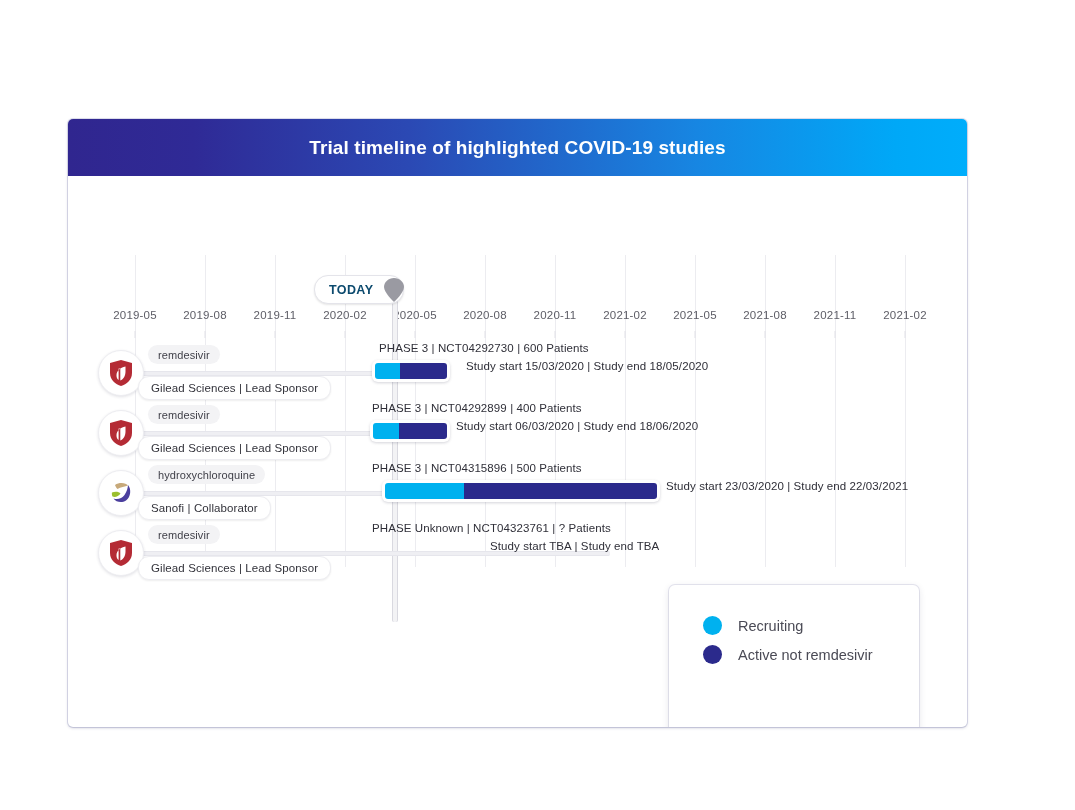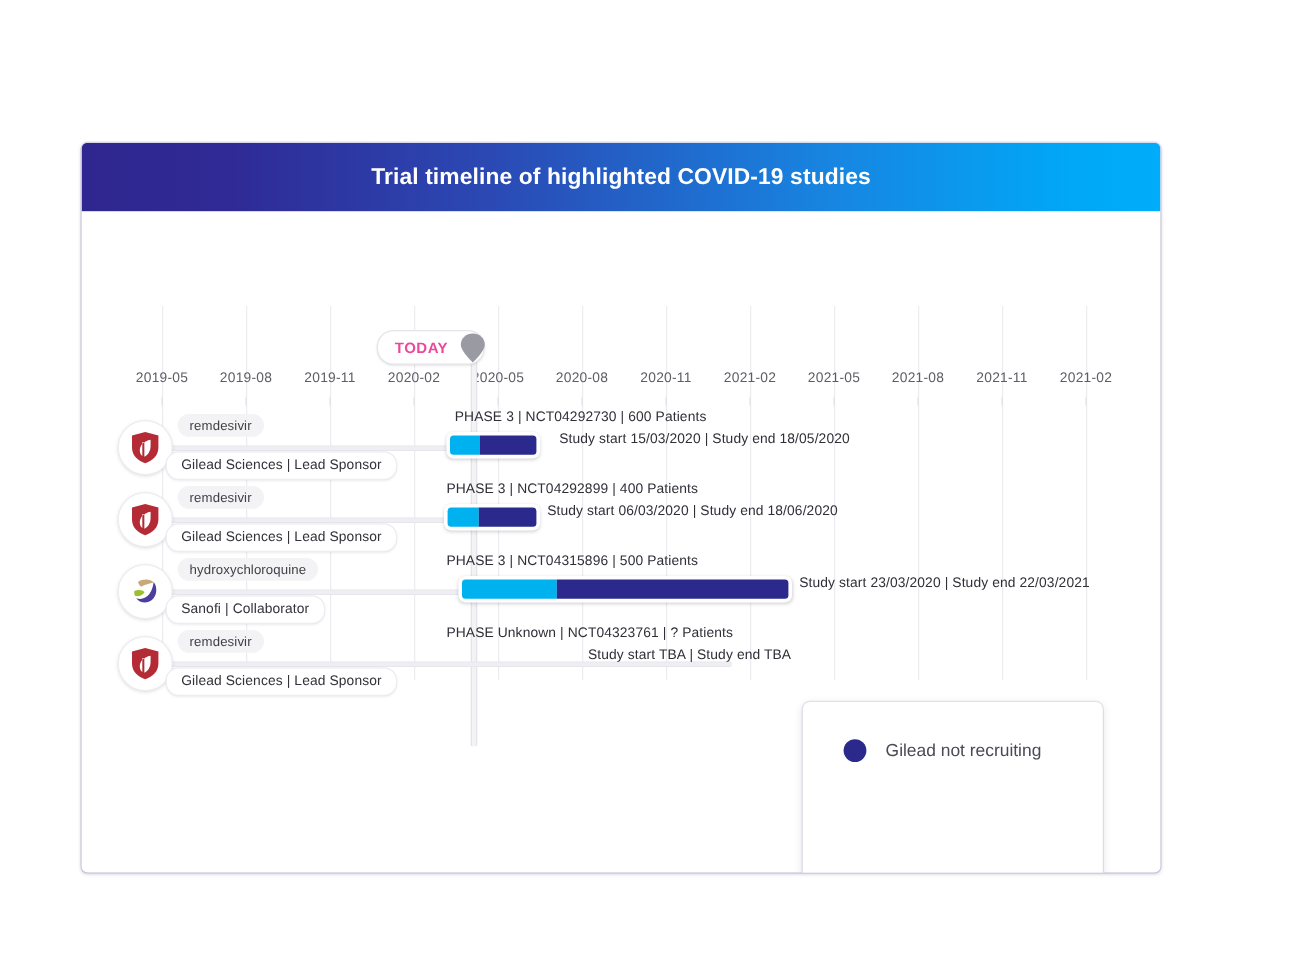--- a/index.html
+++ b/index.html
@@ -51,21 +51,21 @@
     background:#f3f3f5;
     border-left:1px solid #d9d9e0;border-right:1px solid #d9d9e0;
     border-radius:2px;
   }
   .today-pill{
     position:absolute;left:246px;top:99px;height:27px;
     padding:0 30px 0 14px;
     display:flex;align-items:center;
     background:#ffffff;border:1px solid #e4e4ea;border-radius:14px;
     box-shadow:0 1px 2px rgba(0,0,0,.10);
-    font-size:12.5px;color:#ec4899;font-weight:600;letter-spacing:.4px;
+    font-size:12.5px;color:#0c4a6e;font-weight:600;letter-spacing:.4px;
     z-index:3;
   }
   .today-pin{
     position:absolute;left:310px;top:98px;width:32px;height:32px;
     z-index:4;
   }
 
   
   .row{position:absolute;left:0;width:899px;height:58px;}
 
@@ -278,20 +278,24 @@
 
         <div class="chip drug">remdesivir</div>
         <div class="chip sponsor">Gilead Sciences  |  Lead Sponsor</div>
 
         <div class="info-top" style="left:304px;top:-2px;">PHASE Unknown  |  NCT04323761  |  ? Patients</div>
         <div class="info-bot" style="left:422px;top:16px;">Study start TBA  |  Study end TBA</div>
       </div>
 
       <div class="legend">
         <div class="legend-item">
+          <span class="legend-dot" style="background:#00b1ef;"></span>
+          <span class="legend-label">Recruiting</span>
+        </div>
+        <div class="legend-item">
           <span class="legend-dot" style="background:#2b2a8c;"></span>
-          <span class="legend-label">Gilead not recruiting</span>
+          <span class="legend-label">Active not remdesivir</span>
         </div>
       </div>
 
     </div>
   </div>
 </div>
 
 </body></html>

